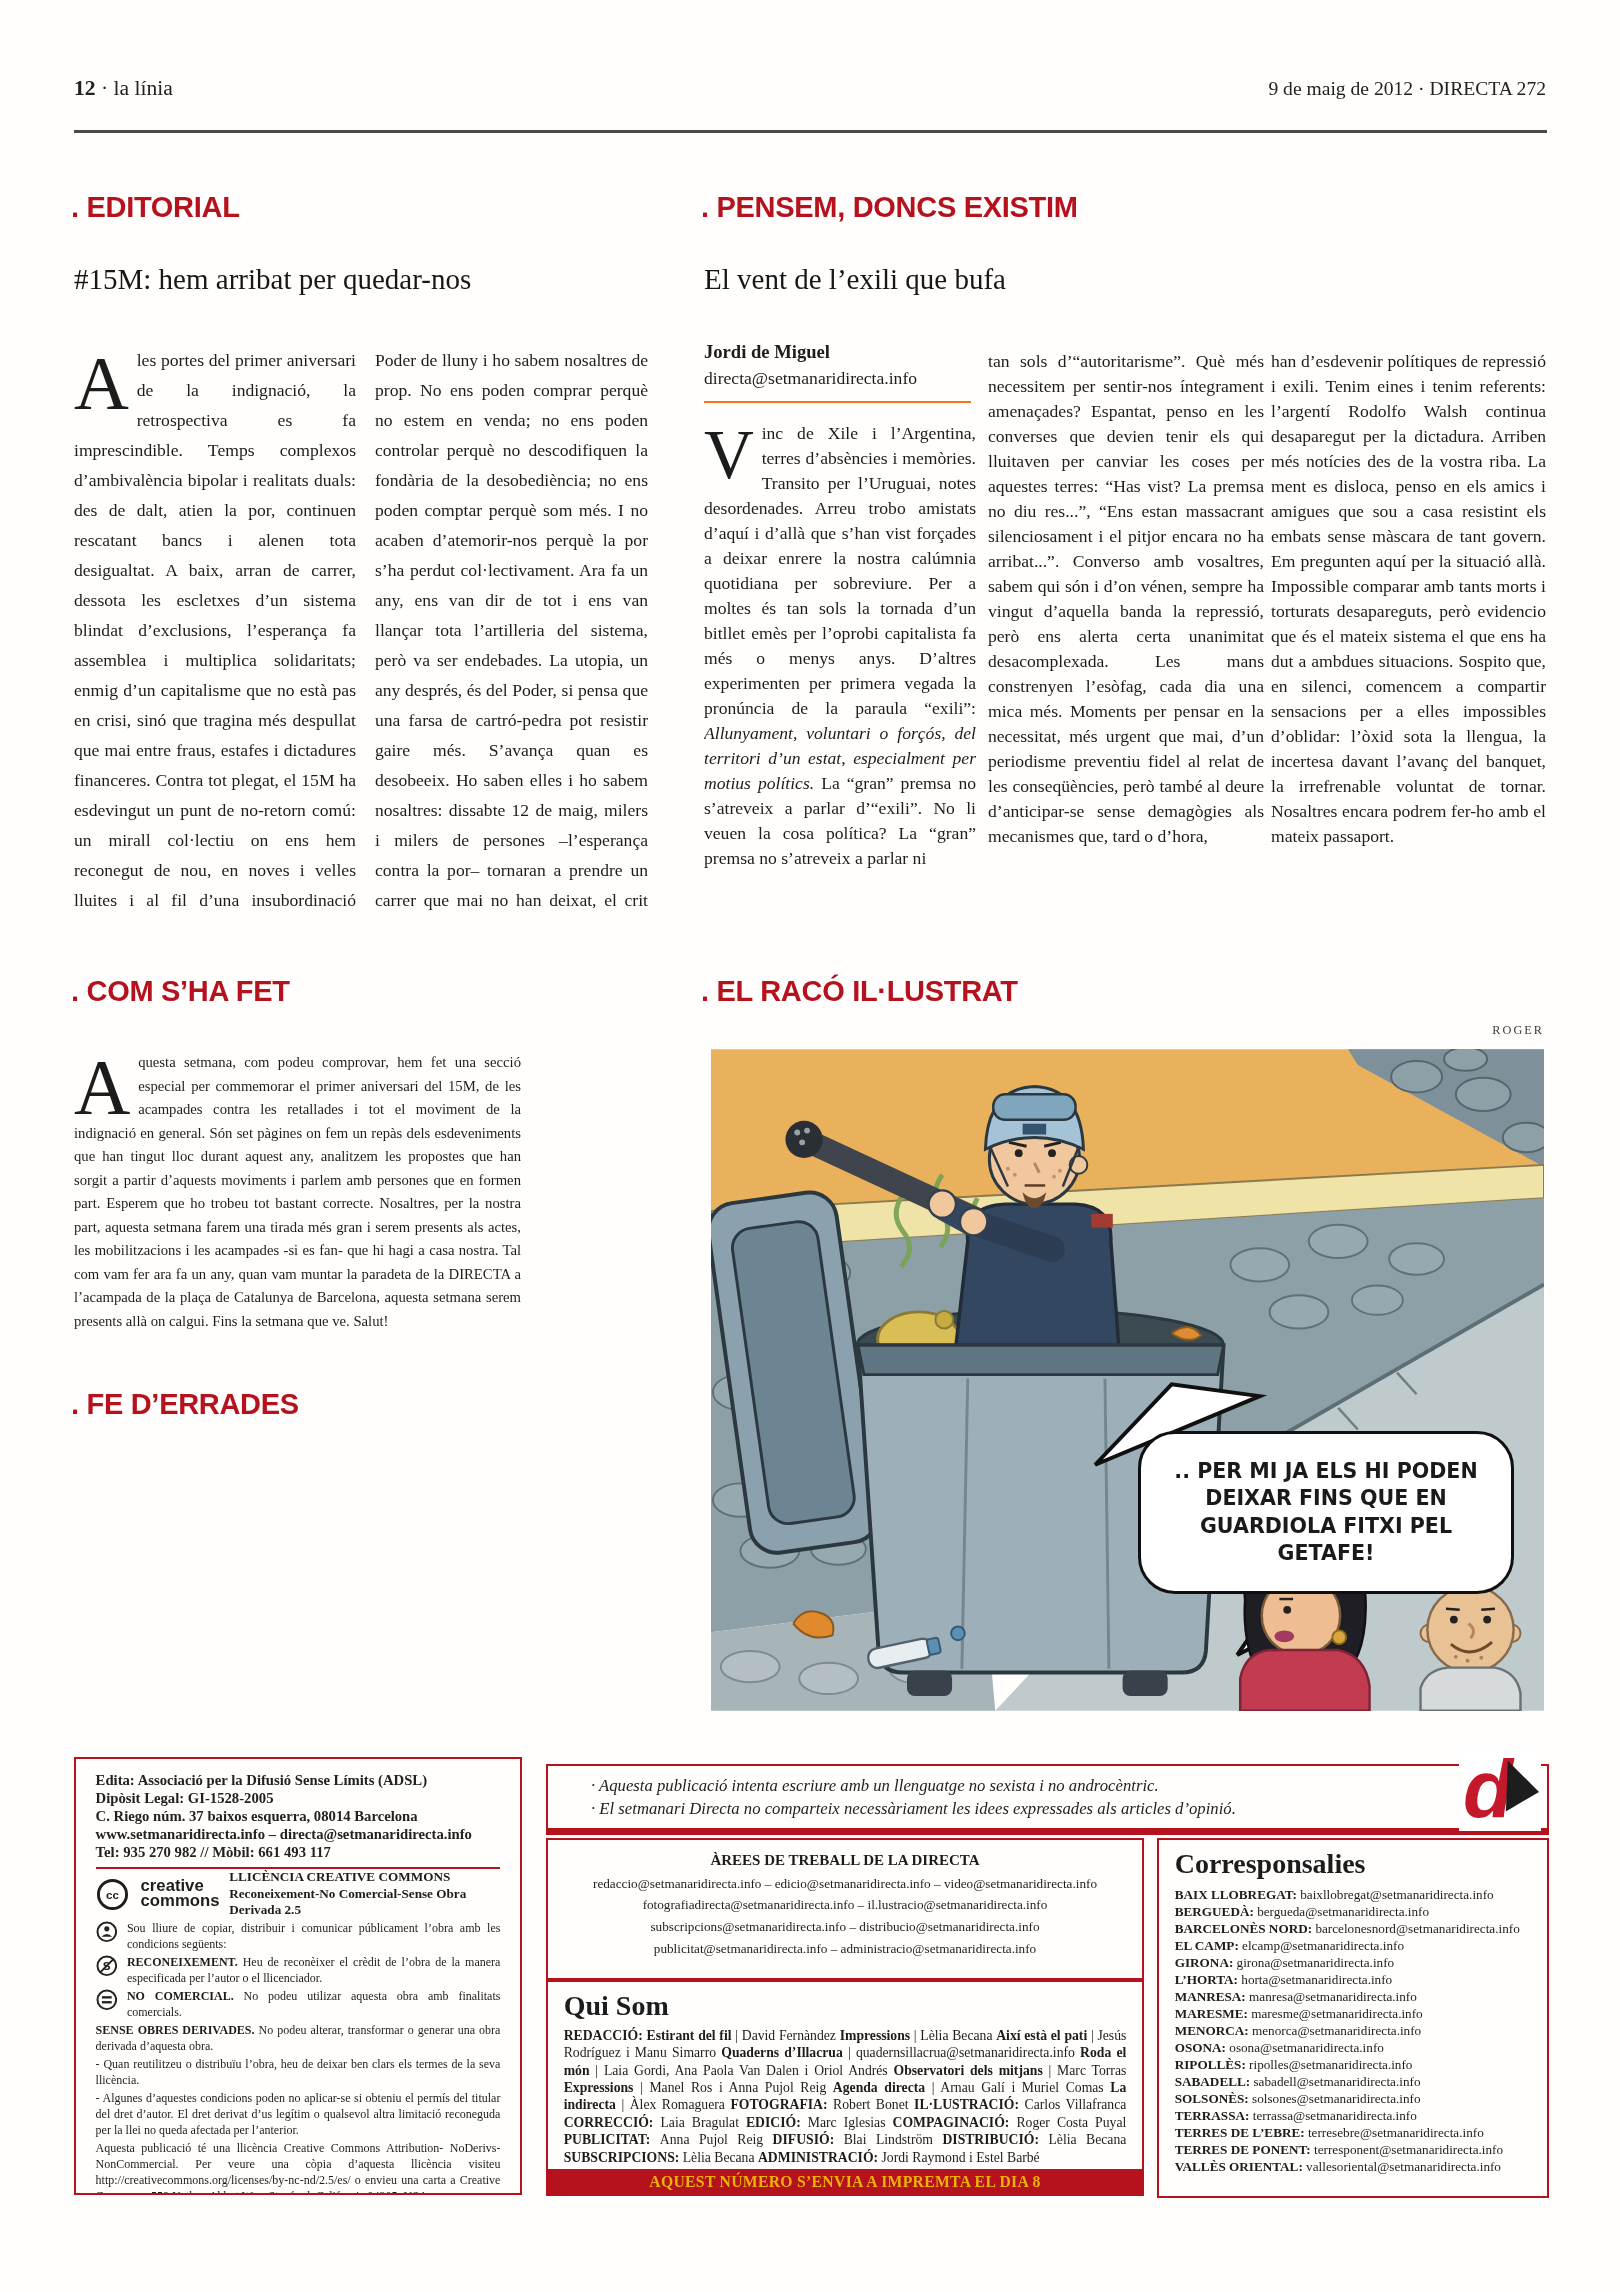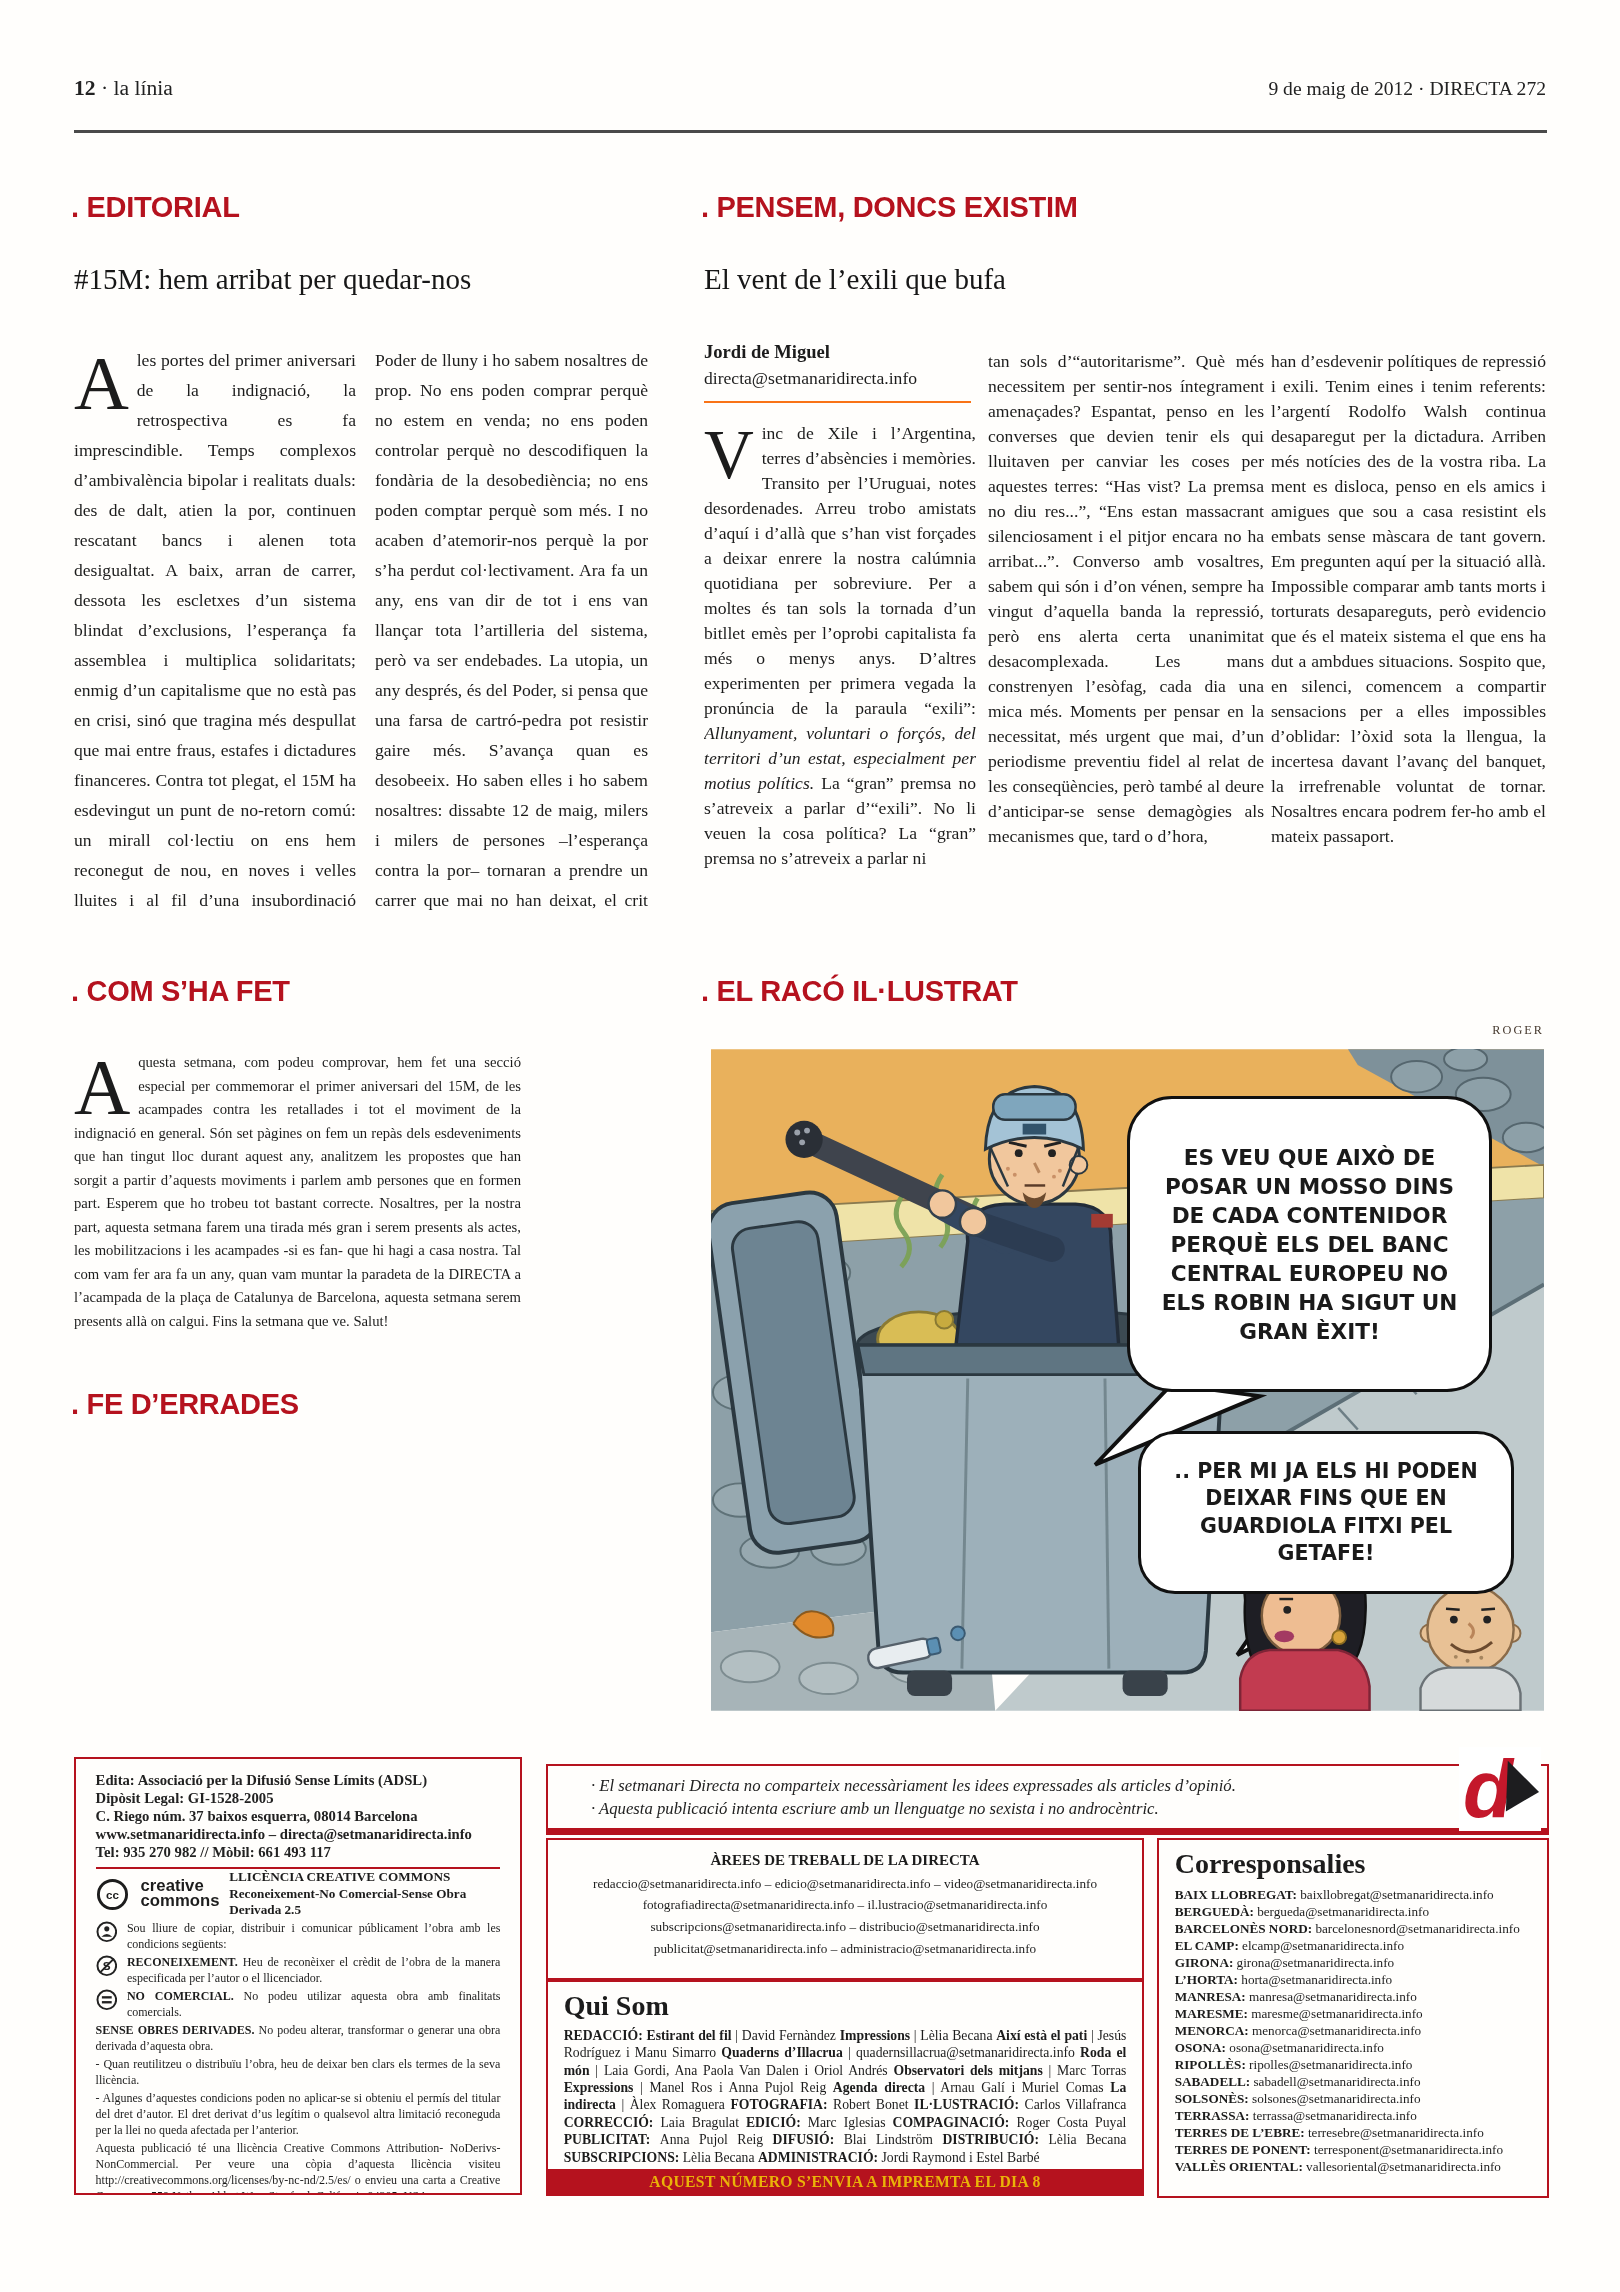--- a/index.html
+++ b/index.html
@@ -243,21 +243,20 @@
       <line x1="750" y1="571" x2="764" y2="572" stroke="#222" stroke-width="2.5"></line>
       <line x1="800" y1="571" x2="786" y2="572" stroke="#222" stroke-width="2.5"></line>
       <path d="M773,586 q9,7 2,15" stroke="#b9855a" stroke-width="3" fill="none"></path>
       <g fill="#a5855f">
           <circle cx="760" cy="620" r="2"></circle>
           <circle cx="772" cy="624" r="2"></circle>
           <circle cx="786" cy="621" r="2"></circle>
         </g>
       <path d="M724,675 L724,652 Q730,633 752,631 L800,631 Q822,635 826,657 L826,675 Z" fill="#d6dadb" stroke="#6b7276" stroke-width="2.5"></path>
     </svg>
-    <div class="bubble b1">ES VEU QUE AIXÒ DE POSAR UN MOSSO DINS DE CADA CONTENIDOR PERQUÈ ELS DEL BANC CENTRAL EUROPEU NO ELS ROBIN HA SIGUT UN GRAN ÈXIT!</div>
     <div class="bubble b2">.. PER MI JA ELS HI PODEN DEIXAR FINS QUE EN GUARDIOLA FITXI PEL GETAFE!</div>
   </div>
 
   <div class="abs rbox" style="left:74px;top:1757px;width:448px;height:438px;padding:11.8px 19.6px 7.8px;">
     <div class="edita" id="edita-lines">
         <div>Edita: Associació per la Difusió Sense Límits (ADSL)</div>
         <div>Dipòsit Legal: GI-1528-2005</div>
         <div>C. Riego núm. 37 baixos esquerra, 08014 Barcelona</div>
         <div>www.setmanaridirecta.info – directa@setmanaridirecta.info</div>
         <div>Tel: 935 270 982 // Mòbil: 661 493 117</div>
@@ -310,22 +309,22 @@
         <div class="cc-row">
           <p><span>- Algunes d’aquestes condicions poden no aplicar-se si obteniu el permís del titular del dret d’autor. El dret derivat d’us legítim o qualsevol altra limitació reconeguda per la llei no queda afectada per l’anterior.</span></p>
         </div>
         <div class="cc-row">
           <p><span>Aquesta publicació té una llicència Creative Commons Attribution- NoDerivs- NonCommercial. Per veure una còpia d’aquesta llicència visiteu http://creativecommons.org/licenses/by-nc-nd/2.5/es/ o envieu una carta a Creative Commons, 559 Nathan Abbot Way, Stanford, California 94305, USA</span></p>
         </div>
       </div>
   </div>
 
   <div class="abs rbox notesbox" style="left:546px;top:1764px;width:1003px;height:71px;" id="notes-box">
+      <div>· Aquesta publicació intenta escriure amb un llenguatge no sexista i no androcèntric.</div>
       <div>· El setmanari Directa no comparteix necessàriament les idees expressades als articles d’opinió.</div>
-      <div>· Aquesta publicació intenta escriure amb un llenguatge no sexista i no androcèntric.</div>
     </div>
 
   <div class="abs dlogo" style="left:1459px;top:1747px;width:82px;height:84px;">
     <svg width="82" height="84" viewBox="0 0 84 86">
       <text x="4" y="72" font-family="Liberation Sans" font-weight="bold" font-style="italic" font-size="84" fill="#c4182b">d</text>
       <polygon points="50,14 82,46 48,66" fill="#1d1d1f"></polygon>
     </svg>
   </div>
 
   <div class="abs rbox arees" style="left:546px;top:1838px;width:598px;height:142px;">

